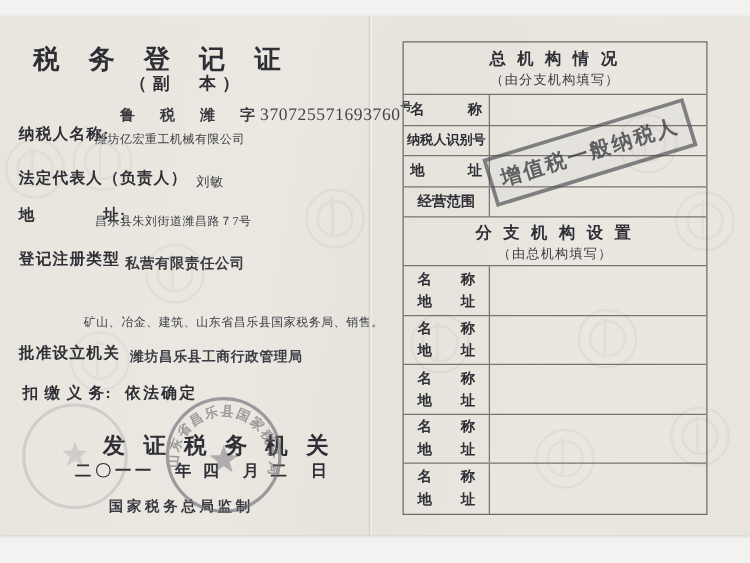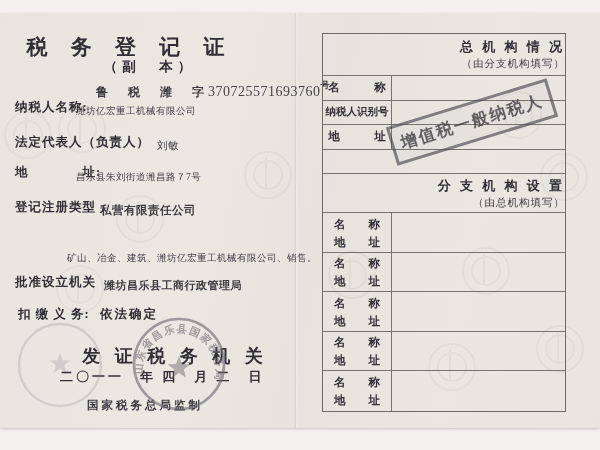--- a/index.html
+++ b/index.html
@@ -40,21 +40,21 @@
   .dateline{position:absolute;left:28px;top:355px;font-size:13px;font-weight:bold;
       letter-spacing:3px;color:#2f2f35;white-space:nowrap;margin-left:32px;}
   .footerline{position:absolute;left:40px;top:385px;width:210px;text-align:center;
       font-size:11.5px;font-weight:bold;letter-spacing:3px;color:#3a3a40;}
   
   .seal-big{position:absolute;left:131px;top:303px;width:96px;height:96px;z-index:6;opacity:.62;}
   .seal-faint{position:absolute;left:16px;top:308px;width:88px;height:88px;z-index:5;opacity:.20;}
   
   .tbl{position:absolute;left:322px;top:20px;width:244px;height:379px;z-index:2;
       border:1.3px solid #6e6a66;box-sizing:border-box;display:flex;flex-direction:column;}
-  .thead{display:flex;flex-direction:column;justify-content:center;align-items:flex-end;
+  .thead{display:flex;flex-direction:column;justify-content:center;align-items:center;
       border-bottom:1px solid #77736e;}
   .thead.h1{height:42px;}
   .thead.h2{height:39px;}
   .thead .t{font-size:13px;font-weight:bold;letter-spacing:3px;color:#2f2f35;}
   .thead .s{font-size:10.5px;color:#3a3a40;letter-spacing:1px;margin-top:1px;}
   .trow{display:flex;height:24px;border-bottom:1px solid #77736e;}
   .trow:last-child,.brow:last-child{border-bottom:none;}
   .brow{display:flex;height:40.4px;border-bottom:1px solid #77736e;box-sizing:border-box;}
   .lcell{width:68px;border-right:1px solid #77736e;display:flex;flex-direction:column;
       justify-content:center;align-items:center;font-size:11.5px;font-weight:bold;color:#2f2f35;text-align:right;}
@@ -100,21 +100,21 @@
 
     <div class="f-label" style="left:15px;top:121px">法定代表人（负责人）</div>
     <div class="f-value" style="left:157px;top:126px;font-size:10.5px">刘敏</div>
 
     <div class="f-label" style="left:15px;top:151px">地　　　　址:</div>
     <div class="f-value" style="left:76px;top:158px">昌乐县朱刘街道潍昌路７7号</div>
 
     <div class="f-label" style="left:15px;top:186px">登记注册类型</div>
     <div class="f-value" style="left:100px;top:190px;font-size:11.5px;font-weight:bold">私营有限责任公司</div>
 
-    <div class="f-value" style="left:67px;top:239px">矿山、冶金、建筑、潍坊亿宏重工机械有限公司、销售。</div>
+    <div class="f-value" style="left:67px;top:239px">矿山、冶金、建筑、山东省昌乐县国家税务局、销售。</div>
 
     <div class="f-label" style="left:15px;top:261px">批准设立机关</div>
     <div class="f-value" style="left:104px;top:265px;font-size:11px;font-weight:bold">潍坊昌乐县工商行政管理局</div>
 
     <div class="f-label" style="left:18px;top:293px">扣 缴 义 务:</div>
     <div class="f-label" style="left:100px;top:293px;letter-spacing:2px">依法确定</div>
 
     <div class="issuer">发 证 税 务 机 关</div>
     <div class="dateline">二〇一一　年 四　月 二　日</div>
     <div class="footerline">国家税务总局监制</div>
@@ -151,20 +151,21 @@
       </div>
       <div class="trow">
         <div class="lcell" style="font-size:10.5px">纳税人识别号</div>
         <div class="vcell"></div>
       </div>
       <div class="trow">
         <div class="lcell">地　　　址</div>
         <div class="vcell"></div>
       </div>
       <div class="trow">
+        <div class="lcell">经营范围</div>
         <div class="vcell"></div>
       </div>
 
       <div class="thead h2">
         <div class="t">分 支 机 构 设 置</div>
         <div class="s">（由总机构填写）</div>
       </div>
 
       <div class="brow">
         <div class="lcell">

